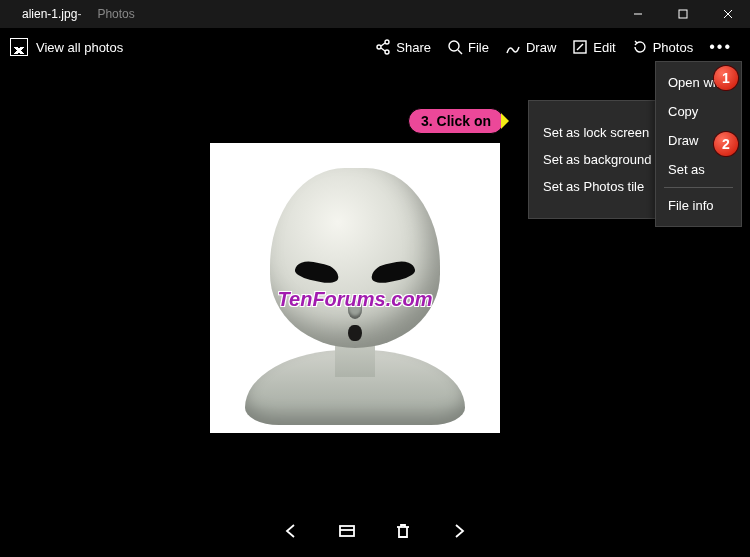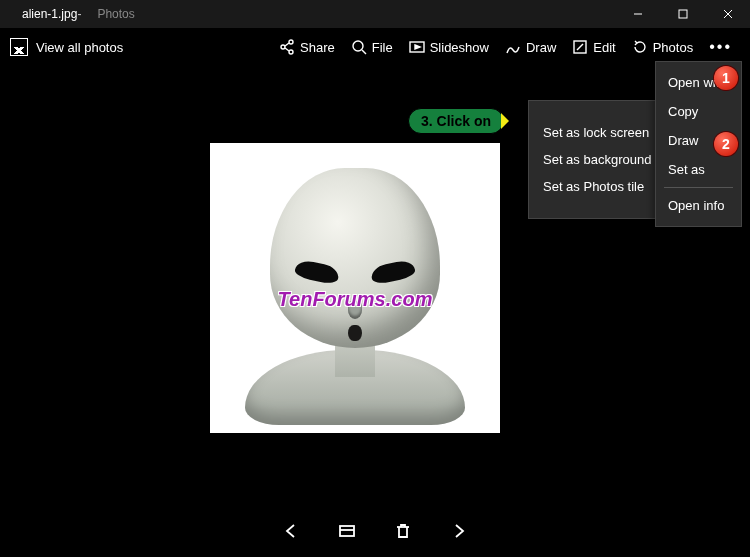--- a/index.html
+++ b/index.html
@@ -157,21 +157,21 @@
   .mainmenu .mi{ padding:7px 12px; position:relative;}
   .mainmenu .sep{ height:1px; background:#555; margin:3px 8px;}
   .setas-arrow{position:absolute;right:6px;top:9px;font-size:11px;color:#ccc;}
 
   
   .callout{
     position:absolute; top:108px; left:408px;
     display:flex; align-items:center;
   }
   .callout .bubble{
-    background:#15803d; color:#000; font-weight:bold;
+    background:#ec4899; color:#000; font-weight:bold;
     border:1px solid #000; border-radius:14px;
     padding:4px 12px; font-size:14px;
     position:relative;
   }
   .callout .bubble::after{
     content:""; position:absolute; right:-14px; top:50%;
     transform:translateY(-50%);
     border:8px solid transparent; border-left-color:#f3ec15;
     filter:drop-shadow(1px 0 0 #000);
   }
@@ -232,27 +232,20 @@
   </div>
   <div class="tb-item">
     <svg viewBox="0 0 16 16">
         <circle cx="7" cy="7" r="5"></circle>
         <line x1="11" y1="11" x2="15" y2="15"></line>
       </svg>
     <span>File</span>
   </div>
   <div class="tb-item">
     <svg viewBox="0 0 16 16">
-        <rect x="1" y="3" width="14" height="10"></rect>
-        <polygon points="6,6 11,8 6,10" fill="#fff"></polygon>
-      </svg>
-    <span>Slideshow</span>
-  </div>
-  <div class="tb-item">
-    <svg viewBox="0 0 16 16">
         <path d="M2 14c2-6 4-6 6-3s4 3 6-3"></path>
       </svg>
     <span>Draw</span>
   </div>
   <div class="tb-item">
     <svg viewBox="0 0 16 16">
         <rect x="2" y="2" width="12" height="12"></rect>
         <path d="M5 11l6-6"></path>
       </svg>
     <span>Edit</span>
@@ -316,21 +309,21 @@
 
 <div class="mainmenu">
   <div class="mi">Open with</div>
   <div class="mi">Copy</div>
   <div class="mi">Draw</div>
   <div class="mi">
     <span>Set as</span>
     <span class="setas-arrow"></span>
   </div>
   <div class="sep"></div>
-  <div class="mi">Open info</div>
+  <div class="mi">File info</div>
 </div>
 
 <div class="callout">
   <div class="bubble">3. Click on</div>
 </div>
 
 <div class="step step1">1</div>
 <div class="step step2">2</div>
 
 </body></html>

